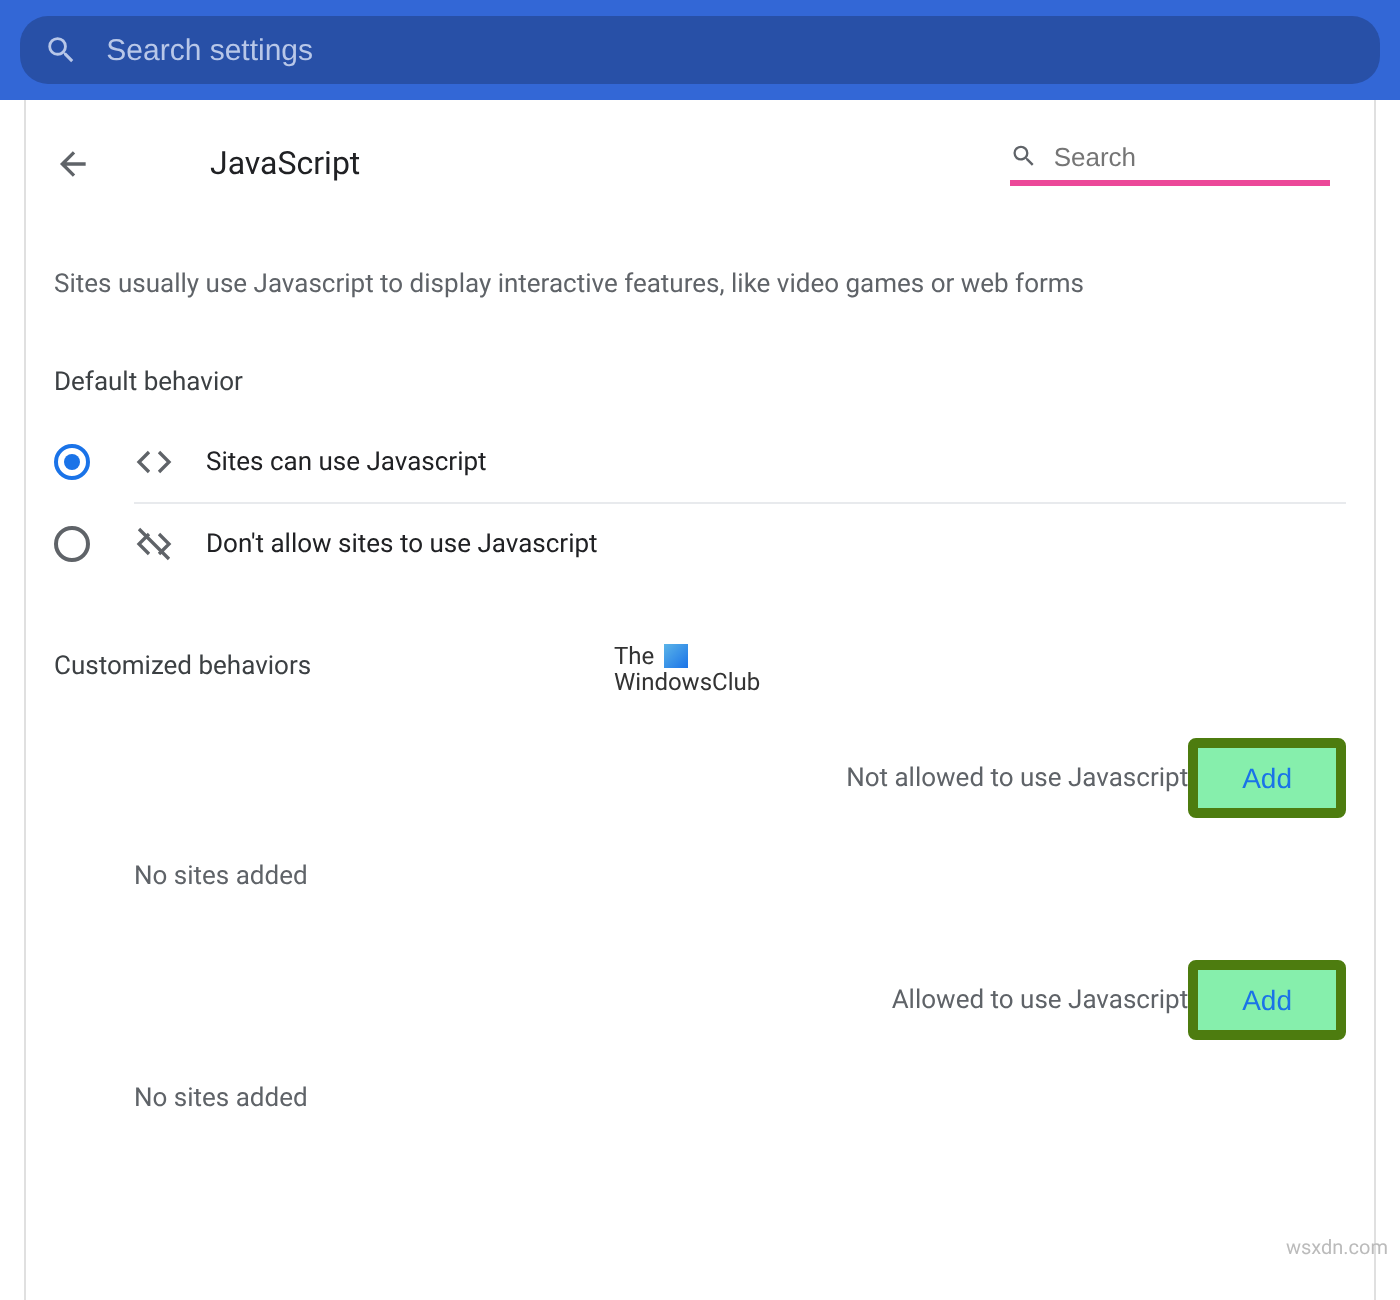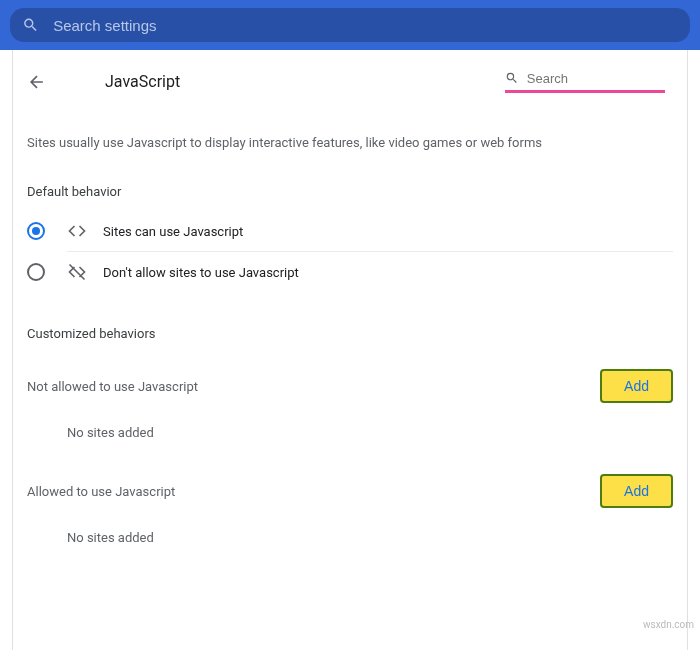--- a/index.html
+++ b/index.html
@@ -34,22 +34,22 @@
     .radio-btn.checked { border-color: #1a73e8; }
     .radio-btn.checked::after { content: ''; position: absolute; width: 8px; height: 8px; background: #1a73e8; border-radius: 50%; top: 3px; left: 3px; }
     .radio-icon { width: 20px; height: 20px; margin-right: 16px; display: flex; align-items: center; justify-content: center; color: #5f6368; flex-shrink: 0; }
     .radio-label { font-size: 13px; color: #202124; }
     
     .custom-section { position: relative; margin-bottom: 14px; }
     .watermark { position: absolute; top: -4px; left: 280px; font-size: 12px; line-height: 13px; color: #333; pointer-events: none; }
     .watermark .sq { display: inline-block; width: 12px; height: 12px; background: linear-gradient(135deg, #5bb4e8, #1a73e8); vertical-align: top; margin-left: 2px; }
     
     .list-row { display: flex; align-items: center; padding: 14px 0; }
-    .list-label { color: #5f6368; font-size: 13px; flex: 1; }
-    .add-btn { border: 2px solid #4d7c0f; background: #fde047; color: #1a73e8; font-size: 14px; font-weight: 500; padding: 7px 22px; border-radius: 4px; cursor: pointer; }
+    .list-label { color: #5f6368; font-size: 13px; flex: 1; text-align: right; }
+    .add-btn { border: 5px solid #4d7c0f; background: #86efac; color: #1a73e8; font-size: 14px; font-weight: 500; padding: 7px 22px; border-radius: 4px; cursor: pointer; }
     .empty-state { color: #5f6368; font-size: 13px; padding: 8px 0 20px 40px; }
     
     .footer-wm { position: absolute; right: 6px; bottom: 20px; font-size: 10px; color: #bbb; }
   </style>
 </head>
 <body>
 
 <div class="top-bar">
   <div class="search-box">
     <svg viewBox="0 0 24 24">
@@ -95,20 +95,24 @@
         <div class="radio-icon">
           <svg width="20" height="20" viewBox="0 0 24 24" fill="none" stroke="currentColor" stroke-width="2">
               <path d="M9 18l-6-6 6-6M15 6l6 6-6 6M3 3l18 18"></path>
             </svg>
         </div>
         <div class="radio-label">Don't allow sites to use Javascript</div>
       </div>
     </div>
 
     <div class="custom-section">
+      <div class="watermark">
+        <span>The</span> <span class="sq"></span><br>
+        <span>WindowsClub</span>
+      </div>
       <div class="section-heading">Customized behaviors</div>
     </div>
 
     <div class="list-row">
       <div class="list-label">Not allowed to use Javascript</div>
       <button class="add-btn">Add</button>
     </div>
     <div class="empty-state">No sites added</div>
 
     <div class="list-row">

